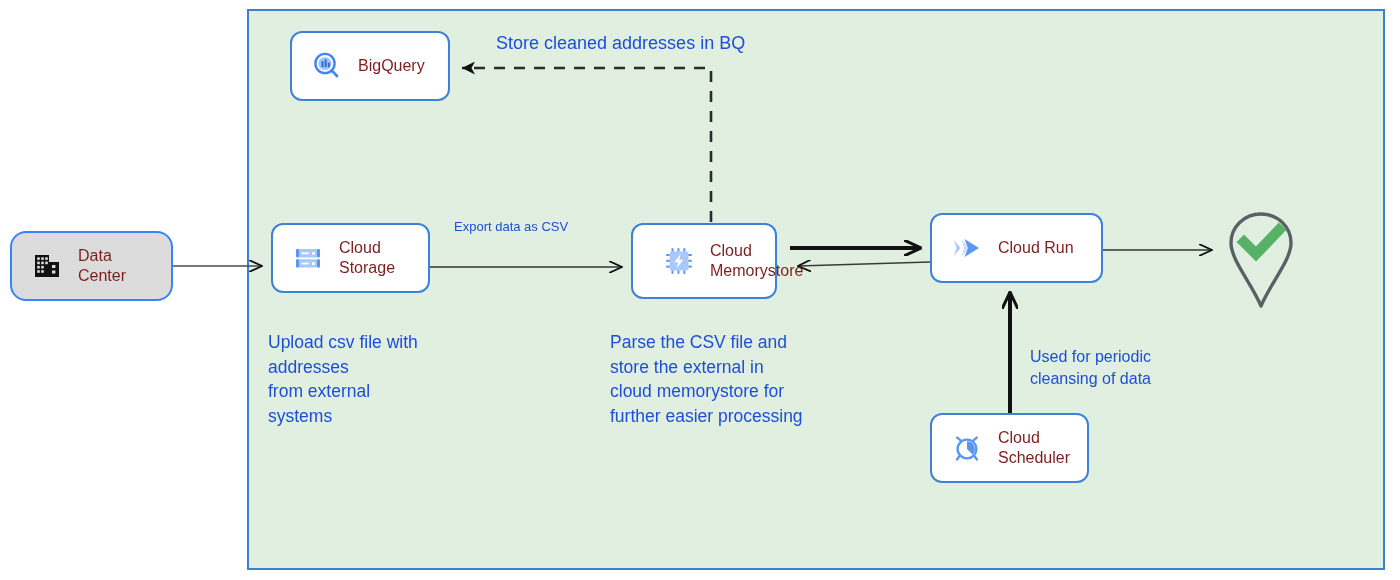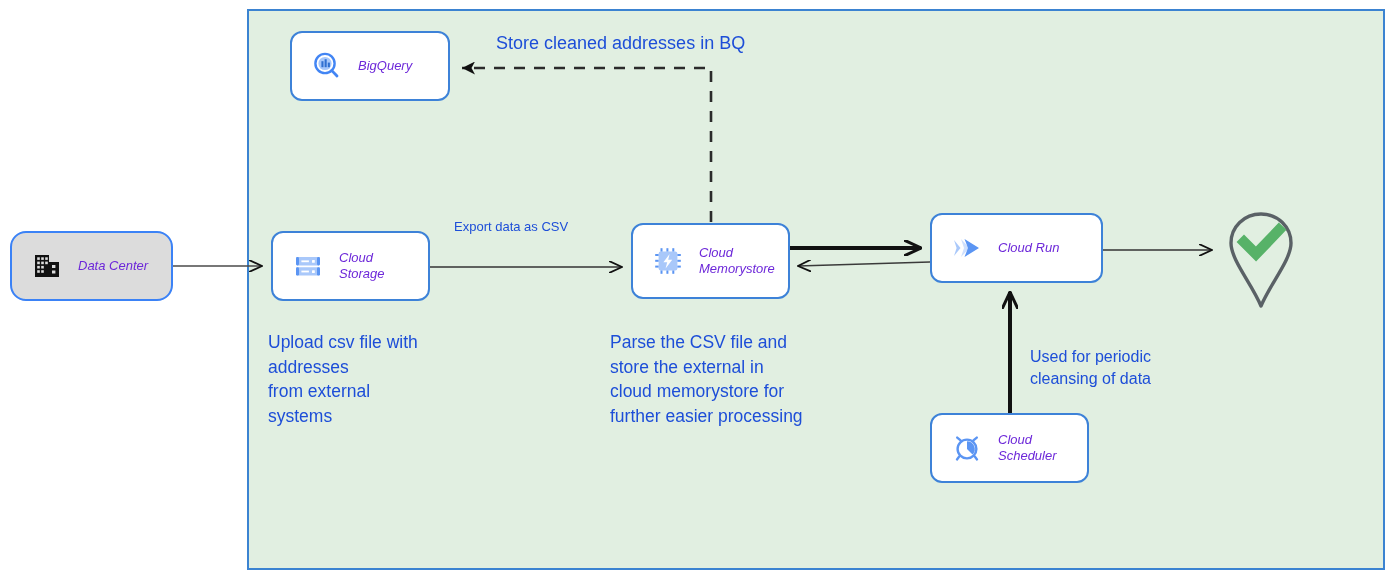--- a/index.html
+++ b/index.html
@@ -50,31 +50,30 @@
     height: 34px;
     margin-left: 18px;
     display: flex;
     align-items: center;
     justify-content: center;
   }
   .node .lbl {
     flex: 1 1 auto;
     margin-left: 14px;
     margin-right: 8px;
-    font-size: 13px;
-    color: #6d28d9;
+    font-size: 16px;
+    color: #7f1d1d;
     line-height: 1.25;
     white-space: pre-line;
-    font-style: italic;
   }
   
   #n-datacenter { left: 10px;  top: 231px; width: 163px; height: 70px; }
   #n-bigquery   { left: 290px; top: 31px;  width: 160px; height: 70px; }
-  #n-storage    { left: 271px; top: 231px; width: 159px; height: 70px; }
-  #n-memory     { left: 631px; top: 223px; width: 159px; height: 76px; }
+  #n-storage    { left: 271px; top: 223px; width: 159px; height: 70px; }
+  #n-memory     { left: 631px; top: 223px; width: 146px; height: 76px; padding-left: 11px; }
   #n-cloudrun   { left: 930px; top: 213px; width: 173px; height: 70px; }
   #n-scheduler  { left: 930px; top: 413px; width: 159px; height: 70px; }
 
   
   .note {
     position: absolute;
     font-size: 17.5px;
     color: #1d4ed8;
     line-height: 1.40;
     white-space: pre-line;

